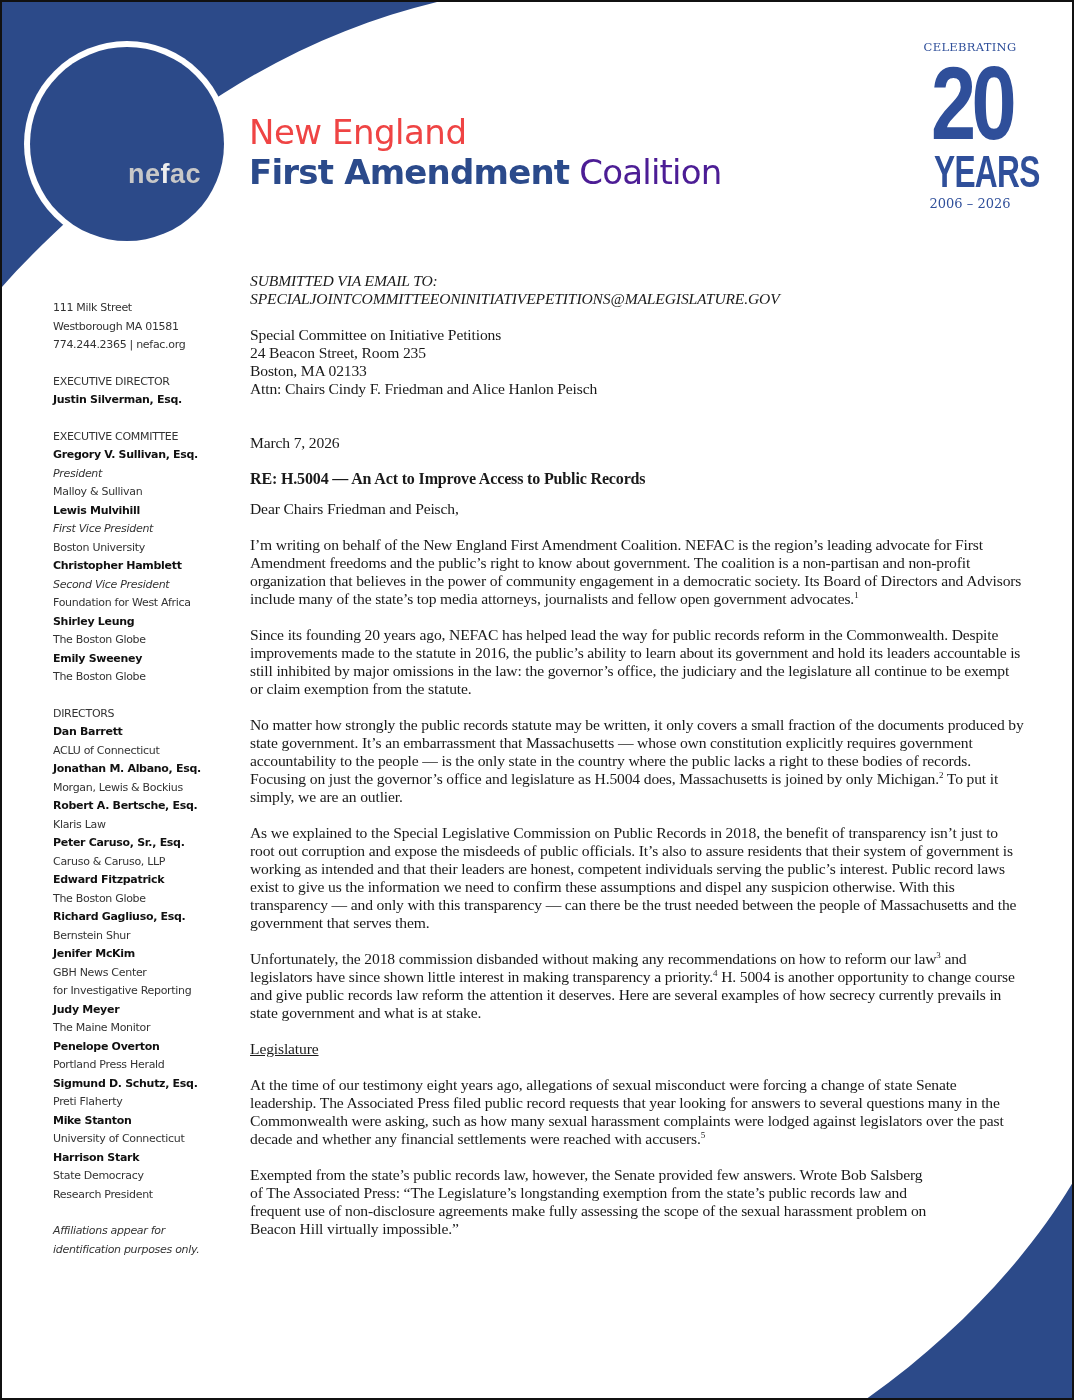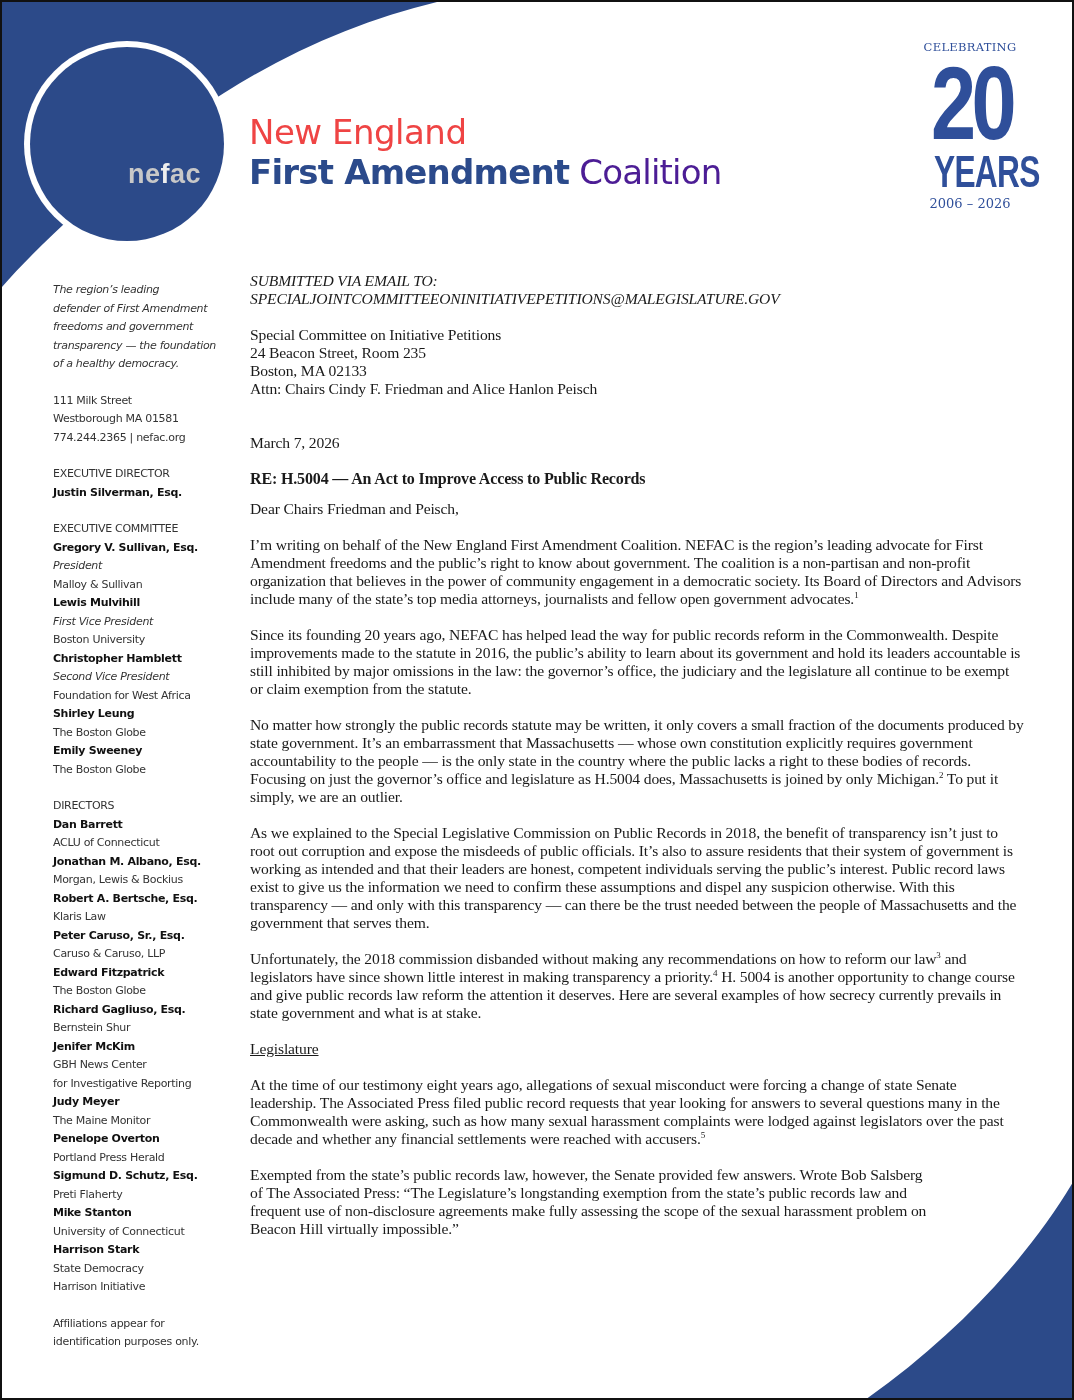--- a/index.html
+++ b/index.html
@@ -24,21 +24,21 @@
   .anniv .twenty { font-family: "Liberation Sans", sans-serif; font-weight: bold; font-size: 104px; line-height: 98px; letter-spacing: -6px; transform: scaleX(0.78); margin-top: 0px; }
   .anniv .years { font-family: "Liberation Sans", sans-serif; font-weight: bold; font-size: 44px; line-height: 40px; transform: scaleX(0.72); letter-spacing: -1px; }
   .anniv .range { font-family: "DejaVu Serif", serif; font-size: 13px; margin-top: 4px; }
 
   .sidebar { position: absolute; left: 51px; top: 279px; width: 180px; font-family: "DejaVu Sans", sans-serif; font-size: 11px; color: #333; letter-spacing: -0.3px; }
   .sidebar .tagline { font-style: italic; line-height: 18.5px; }
   .sidebar .block { margin-top: 18px; line-height: 18.5px; }
   .sidebar .head { text-transform: none; color: #333; }
   .sidebar .name { font-weight: bold; color: #111; }
   .sidebar .role { font-style: italic; }
-  .sidebar .footnote { line-height: 18.5px; margin-top: 18px; }
+  .sidebar .footnote { font-style: italic; line-height: 18.5px; margin-top: 18px; }
 
   .letter { position: absolute; left: 248px; top: 270px; width: 775px; font-size: 15.6px; line-height: 18px; color: #1a1a1a; letter-spacing: -0.15px; }
   .letter .submitted { font-style: italic; }
   .letter .addr { margin-top: 18px; }
   .letter .date { margin-top: 36px; }
   .letter .re { margin-top: 18px; font-weight: bold; font-size: 16px; }
   .letter .salutation { margin-top: 12px; }
   .letter p { margin-top: 18px; }
   .letter .section { margin-top: 18px; text-decoration: underline; }
   sup { font-size: 9px; vertical-align: super; line-height: 0; }
@@ -63,27 +63,20 @@
   </div>
 
   <div class="anniv">
     <div class="celebrating">CELEBRATING</div>
     <div class="twenty">20</div>
     <div class="years">YEARS</div>
     <div class="range">2006 – 2026</div>
   </div>
 
   <div class="sidebar">
-    <div class="tagline">
-      <div>The region’s leading</div>
-      <div>defender of First Amendment</div>
-      <div>freedoms and government</div>
-      <div>transparency — the foundation</div>
-      <div>of a healthy democracy.</div>
-    </div>
     <div class="block">
       <div>111 Milk Street</div>
       <div>Westborough MA 01581</div>
       <div>774.244.2365 | nefac.org</div>
     </div>
     <div class="block">
       <div class="head">EXECUTIVE DIRECTOR</div>
       <div class="name">Justin Silverman, Esq.</div>
     </div>
     <div class="block">
@@ -155,21 +148,21 @@
           <div class="name">Sigmund D. Schutz, Esq.</div>
           <div>Preti Flaherty</div>
         </div>
       <div>
           <div class="name">Mike Stanton</div>
           <div>University of Connecticut</div>
         </div>
       <div>
           <div class="name">Harrison Stark</div>
           <div>State Democracy</div>
-          <div>Harrison Initiative</div>
+          <div>Research President</div>
         </div>
     </div>
     <div class="footnote">
       <div>Affiliations appear for</div>
       <div>identification purposes only.</div>
     </div>
   </div>
 
   <div class="letter">
     <div class="submitted">

